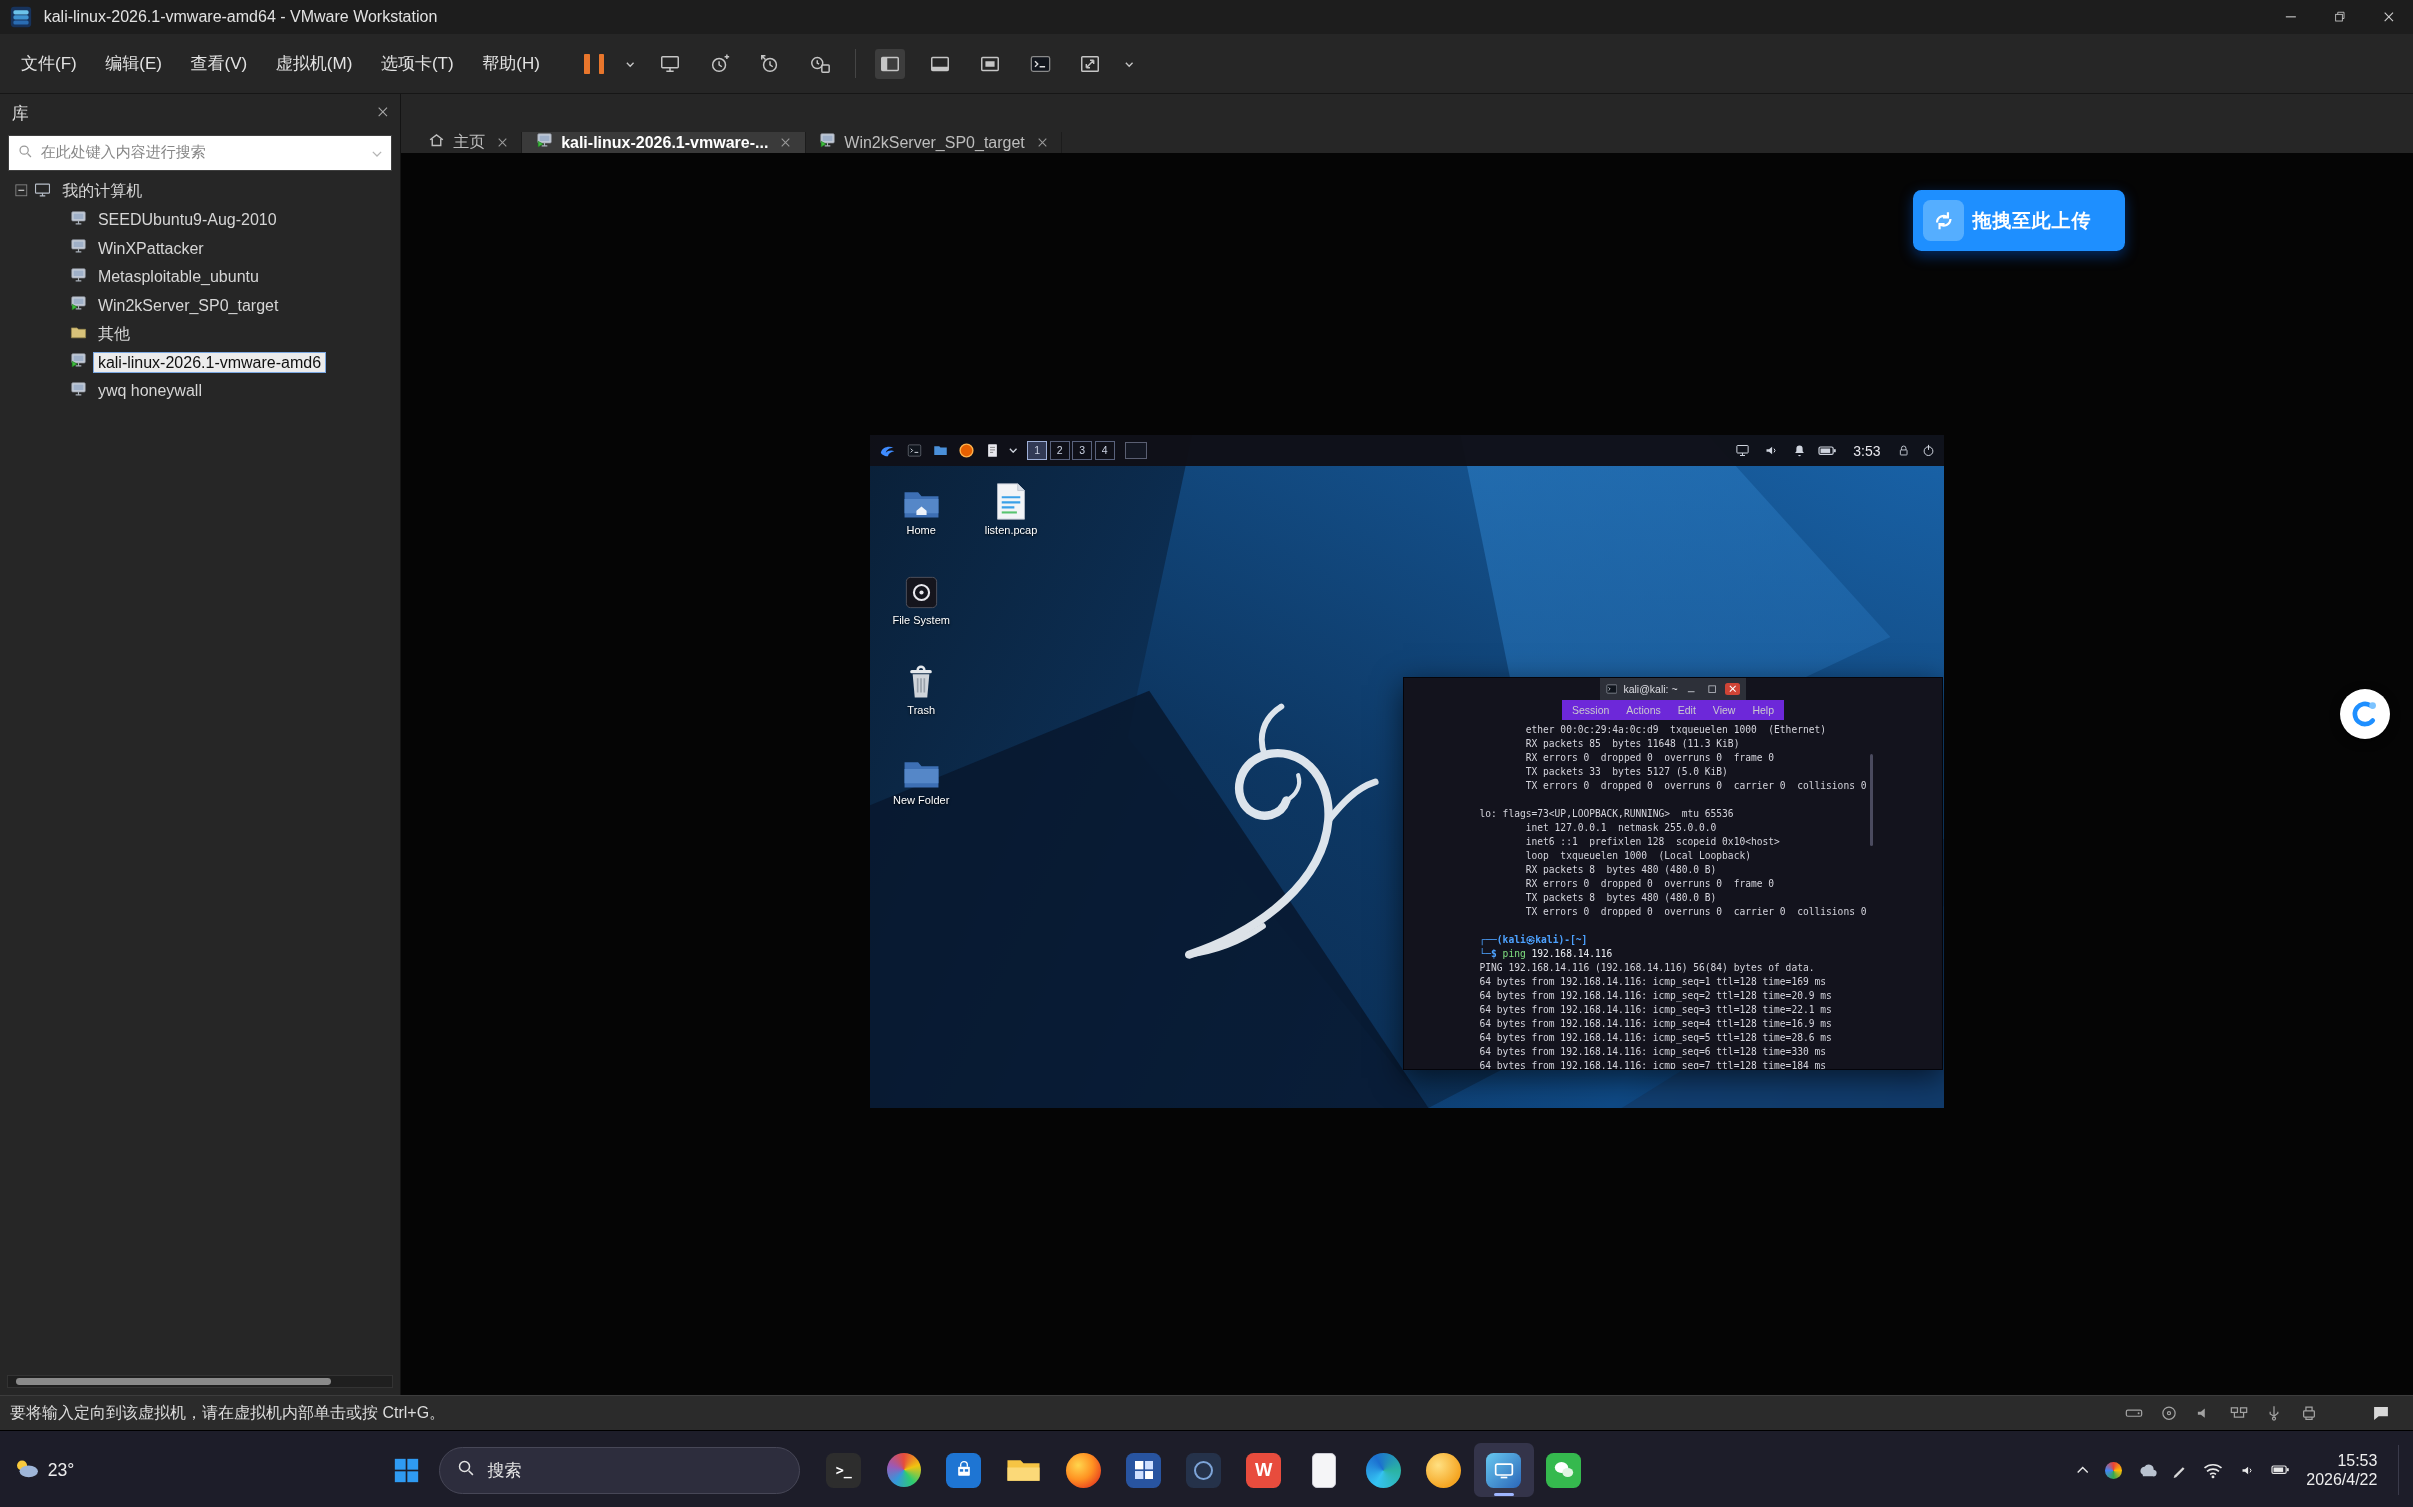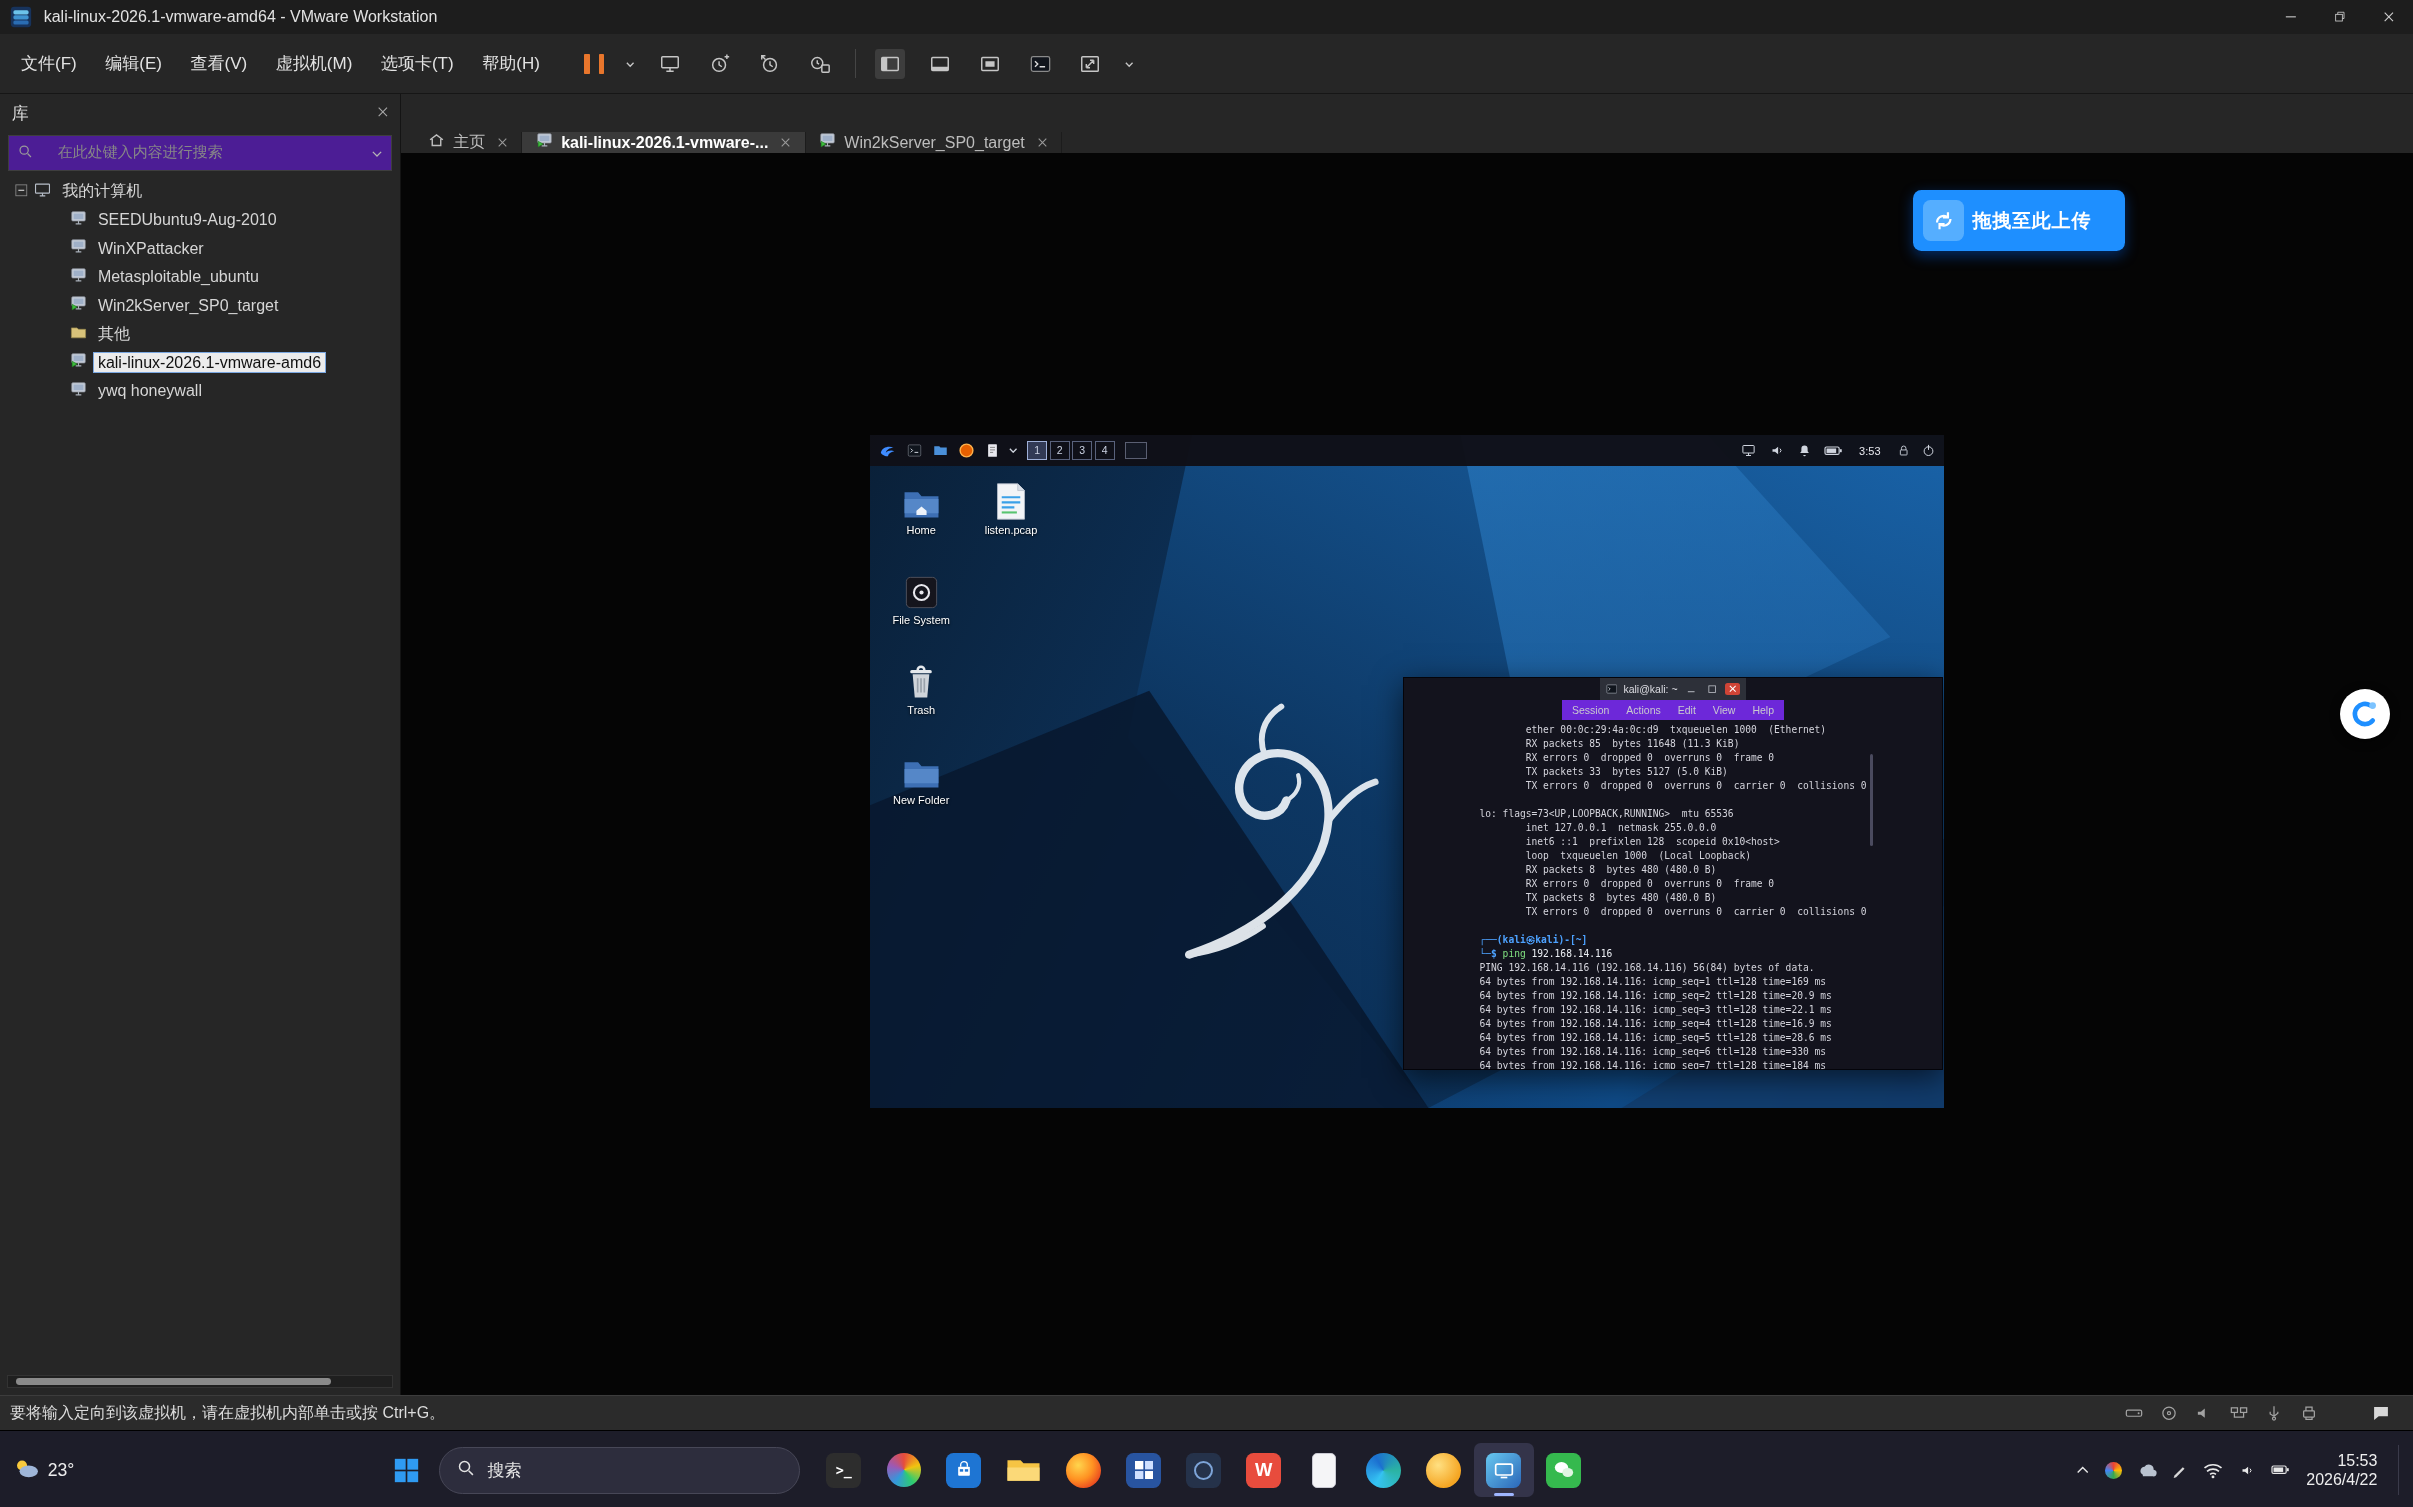--- a/index.html
+++ b/index.html
@@ -16,21 +16,21 @@
   .toolbar{display:flex;align-items:center;gap:20px;margin-left:28.5px;color:#c6c6c6;}
   .tb-ico{width:30px;height:30px;display:flex;align-items:center;justify-content:center;border-radius:3.4px;}
   .tb-ico.pressed{background:#3d3d3d;}
   .tb-sep{width:0.8px;height:28.5px;background:#454545;}
   .pause-wrap{display:flex;align-items:center;gap:5px;}
   .pbar{width:5.9px;height:20px;background:#e8762c;border-radius:0.8px;margin:0 1.7px;}
   
   .sidebar{position:absolute;left:0;top:94px;width:401px;height:1301px;background:#262626;border-right:0.8px solid #141414;box-sizing:border-box;}
   .sb-header{height:39px;display:flex;align-items:center;padding:0 11.7px;}
   .sb-title{font-size:17px;color:#dcdcdc;flex:1;}
-  .sb-search{margin:1.7px 8.4px 5px 8.4px;height:34px;background:#4c1d95;border:0.8px solid #3e3e3e;display:flex;align-items:center;padding:0 8.4px;gap:25px;}
+  .sb-search{margin:1.7px 8.4px 5px 8.4px;height:34px;background:#ffffff;border:0.8px solid #3e3e3e;display:flex;align-items:center;padding:0 8.4px;gap:8px;}
   .sb-search .ph{font-size:15px;color:#878787;flex:1;white-space:nowrap;overflow:hidden;}
   .tree{margin-top:6.7px;font-size:16px;color:#d6d6d6;}
   .tree-row{height:28.5px;display:flex;align-items:center;gap:6.7px;padding-left:70px;white-space:nowrap;}
   .tree-row.root{padding-left:15px;}
   .vm-label{padding:0.8px 4.2px;}
   .vm-label.sel{background:#ececec;color:#101010;outline:0.8px solid #7aa7e0;}
   .sb-hscroll{position:absolute;bottom:6.7px;left:6.7px;right:6.7px;height:11px;background:#1f1f1f;border:0.8px solid #333;}
   .sb-hscroll .thumb{position:absolute;left:8.4px;top:1.7px;width:82%;height:6.7px;background:#8a8a8a;border-radius:3.4px;}
   
   .tabbar{position:absolute;left:401px;top:94px;right:0;height:60px;background:#262626;border-bottom:0.8px solid #141414;display:flex;align-items:flex-end;padding-left:13.4px;box-sizing:border-box;}
@@ -42,21 +42,21 @@
   .guest{position:absolute;left:870px;top:435px;width:1074px;height:673px;overflow:hidden;
          background:linear-gradient(115deg,#0a2038 0%,#0d3560 42%,#0f4a86 76%,#0c2c54 100%);}
   .facet{position:absolute;inset:0;}
   .f1{background:linear-gradient(205deg,#1a66ad,#0d3763 55%,#0a2748);clip-path:polygon(30% 0,100% 0,100% 60%,52% 100%,24% 45%);opacity:.9;}
   .f2{background:#08182e;clip-path:polygon(0 100%,0 55%,26% 38%,52% 100%);opacity:.85;}
   .f3{background:linear-gradient(160deg,#2f86cf,#14508f);clip-path:polygon(55% 0,78% 0,95% 30%,62% 55%);opacity:.65;}
   .f4{background:#123d6e;clip-path:polygon(70% 100%,100% 70%,100% 100%);opacity:.9;}
   .g-panel{position:absolute;left:0;top:0;right:0;height:31px;background:rgba(15,15,23,.97);display:flex;align-items:center;padding:0 8.4px;gap:10px;z-index:5;}
   .ws-box{width:20px;height:18.4px;border:0.8px solid #59627c;display:flex;align-items:center;justify-content:center;font-size:10.5px;color:#ccd3e3;box-sizing:border-box;}
   .ws-box.on{background:#323a55;border-color:#9fb0d8;}
-  .g-clock{font-size:11px;color:#e8e8ee;margin:0 5px;}
+  .g-clock{font-size:14px;color:#e8e8ee;margin:0 5px;}
   .g-right{margin-left:auto;display:flex;align-items:center;gap:11.7px;color:#cfd4de;}
   .mini-win{width:20px;height:14.3px;border:0.8px solid #5a5f72;background:#141823;}
   .dicon{position:absolute;width:94px;text-align:center;color:#fff;font-size:11px;text-shadow:0 0.8px 2.5px #000;z-index:3;}
   .dicon .ig{height:40px;display:flex;align-items:flex-end;justify-content:center;}
   .dicon .lbl{margin-top:3.4px;}
   
   .term{position:absolute;left:533px;top:242px;width:540px;height:393px;background:#13131d;border:0.8px solid #04040a;
         box-shadow:0 8.4px 28.5px rgba(0,0,0,.6);z-index:6;display:flex;flex-direction:column;box-sizing:border-box;align-items:center;}
   .term-tb{height:22px;background:#2d3039;display:flex;align-items:center;padding:0 5.9px;gap:5.9px;flex:none;}
   .term-title{flex:1;text-align:center;font-size:10.5px;color:#dcdce2;}

